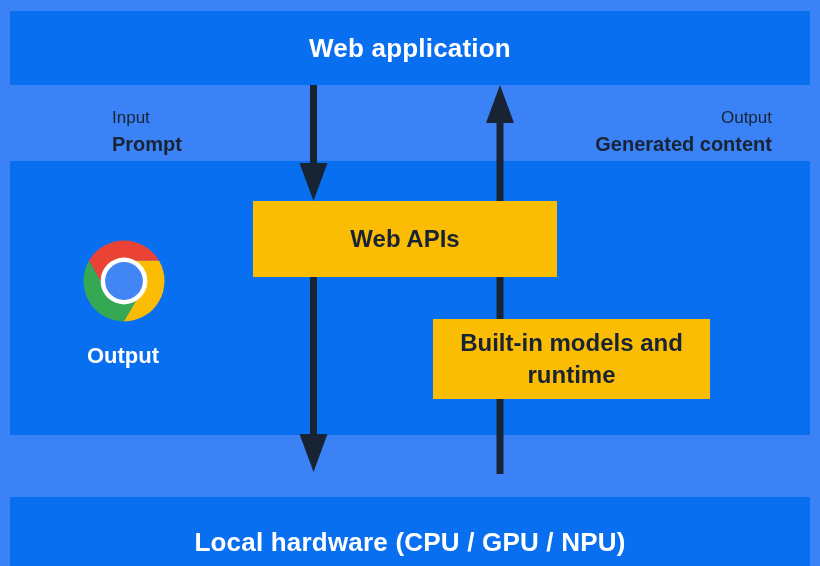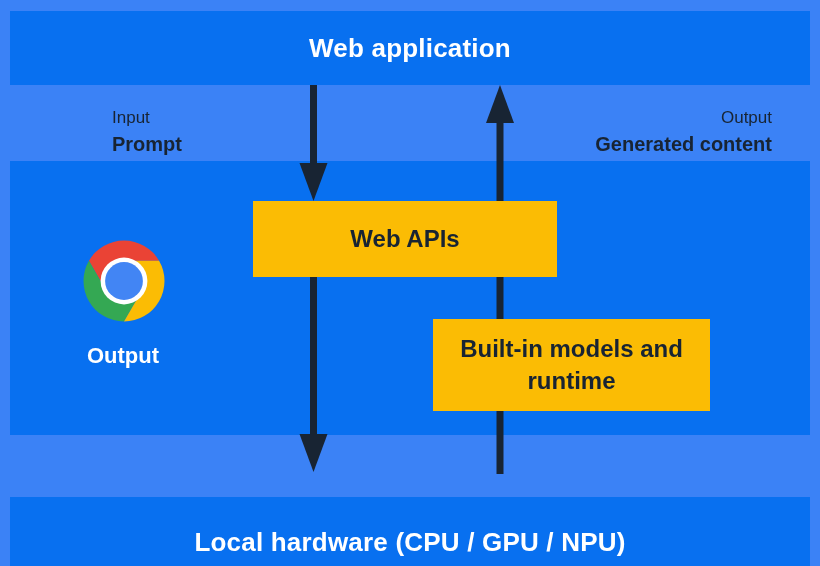--- a/index.html
+++ b/index.html
@@ -71,21 +71,21 @@
     font-size: 24px;
     font-weight: bold;
     line-height: 32px;
     display: flex;
     align-items: center;
     justify-content: center;
     text-align: center;
     box-sizing: border-box;
   }
   .box-web-apis  { left: 253px; top: 201px; width: 304px; height: 76px; }
-  .box-built-in  { left: 433px; top: 319px; width: 277px; height: 92px; padding: 16px 22px; }
+  .box-built-in  { left: 433px; top: 319px; width: 277px; height: 80px; padding: 16px 22px; }
   .chrome-logo {
     position: absolute;
     left: 79px;
     top: 236px;
     width: 90px;
     height: 90px;
     z-index: 3;
   }
   .chrome-red    { fill: var(--chrome-red, #EA4335); }
   .chrome-green  { fill: var(--chrome-green, #34A853); }

